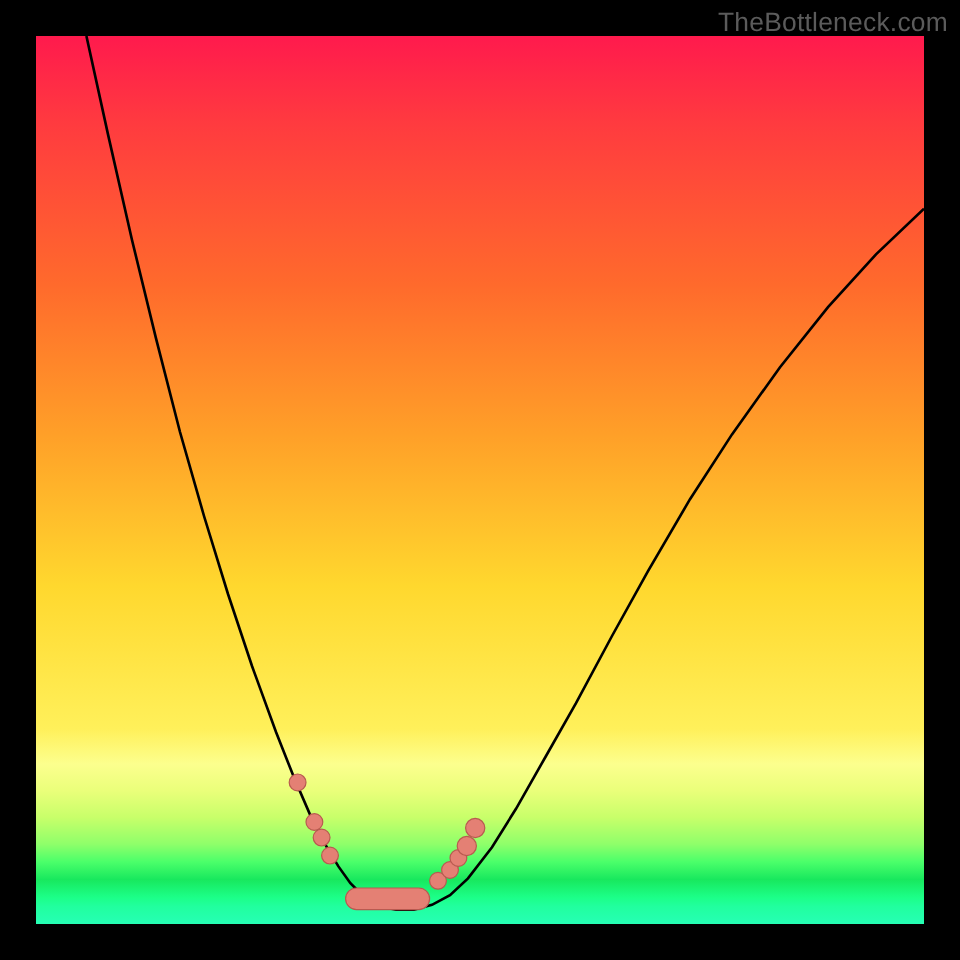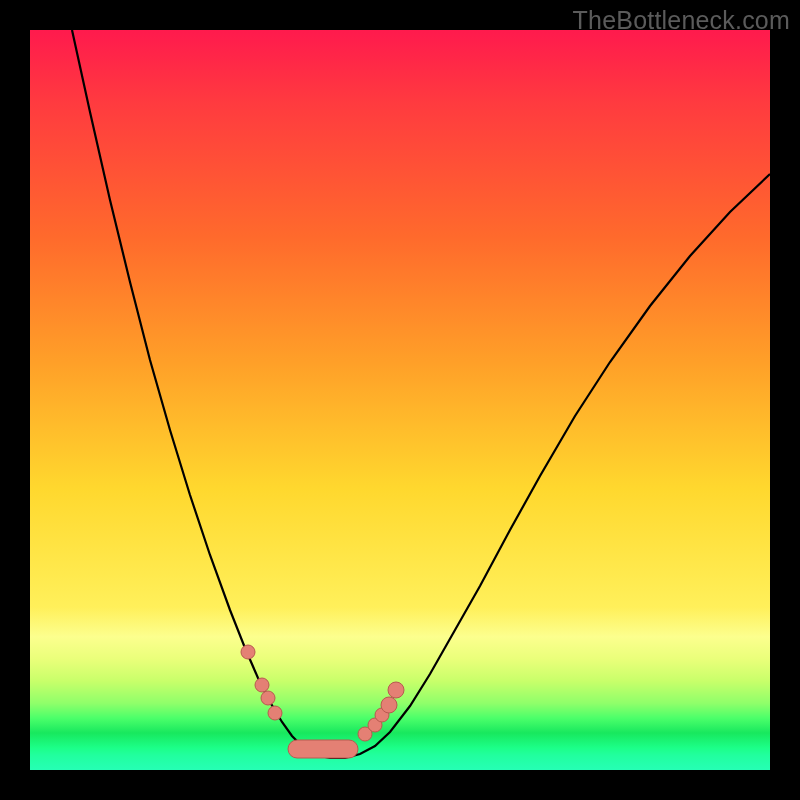--- a/index.html
+++ b/index.html
@@ -43,21 +43,21 @@
         #1cff88 97%,
         #21ff9e 98%,
         #26ffb5 100%
       );
   }
   .watermark {
     position: absolute;
     top: 6px;
     right: 10px;
     color: #5b5b5b;
-    font-size: 25px;
+    font-size: 22px;
     letter-spacing: 0.2px;
   }
   svg.curve {
     position: absolute;
     top: 30px;
     left: 30px;
     width: 740px;
     height: 740px;
   }
 </style>

